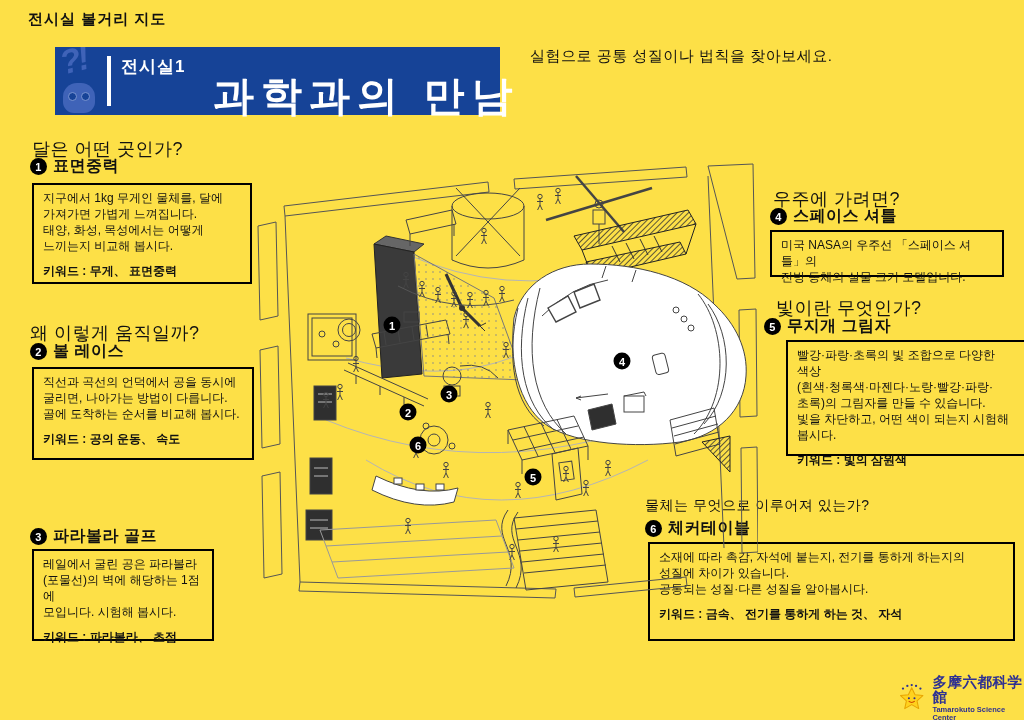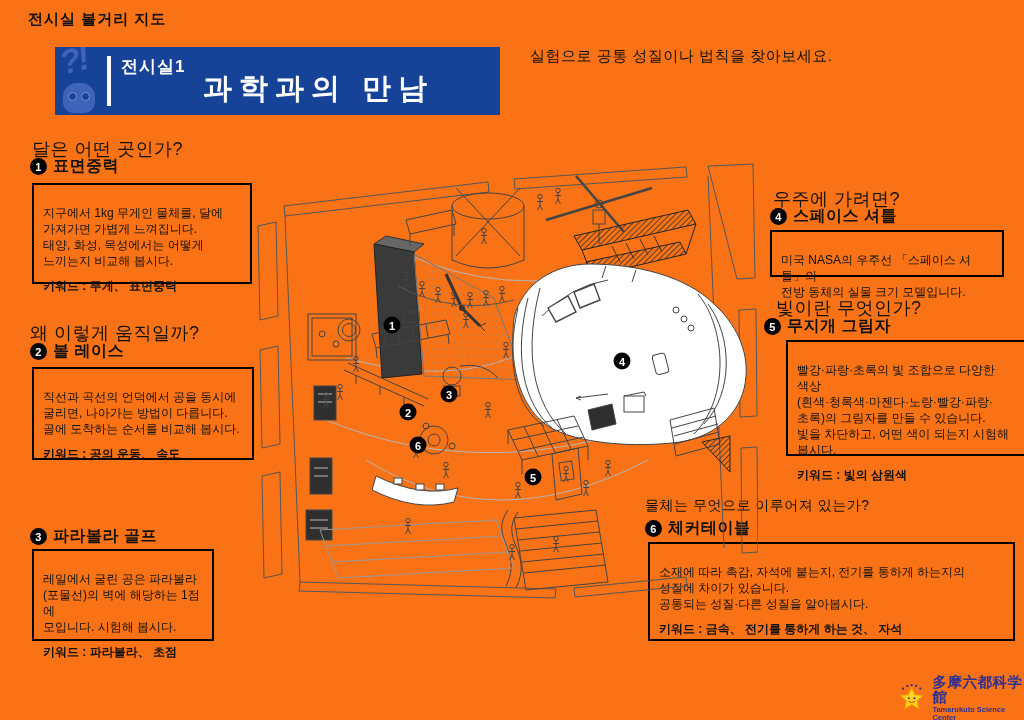--- a/index.html
+++ b/index.html
@@ -1,39 +1,39 @@
 <!DOCTYPE html>
 <html><head>
 <meta charset="utf-8">
 <style>
   html,body{margin:0;padding:0;background:#e8e8e8;}
-  #page{position:relative;width:1024px;height:720px;background:#f97316;overflow:hidden;
+  #page{position:relative;width:1024px;height:720px;background:#fde047;overflow:hidden;
         font-family:"Liberation Sans","DejaVu Sans",sans-serif;color:#111;}
 
   
   .doc-title{position:absolute;left:28px;top:10px;font-size:15px;font-weight:bold;letter-spacing:1px;}
   .banner{position:absolute;left:55px;top:47px;width:445px;height:68px;background:#164397;}
   .mascot{position:absolute;left:0;top:0;width:52px;height:68px;overflow:hidden;}
   .mascot-q{position:absolute;left:5px;top:-6px;font-size:34px;font-weight:900;font-style:italic;
             color:#3f63b8;transform:rotate(-14deg);letter-spacing:-3px;}
   .mascot-head{position:absolute;left:8px;top:36px;width:32px;height:30px;background:#3f63b8;
                border-radius:14px 14px 11px 11px;}
   .mascot-eye{position:absolute;top:9px;width:7px;height:7px;background:#164397;border:1.5px solid #7b95d2;border-radius:50%;}
   .mascot-eye.l{left:5px}.mascot-eye.r{left:18px}
   .banner-divider{position:absolute;left:52px;top:9px;width:4px;height:50px;background:#ffffff;}
   .banner-room{position:absolute;left:66px;top:8px;color:#fff;font-size:17px;font-weight:bold;letter-spacing:1px;}
-  .banner-title{position:absolute;left:148px;top:22px;color:#fff;font-size:29px;font-weight:bold;letter-spacing:7px;white-space:nowrap;}
+  .banner-title{position:absolute;left:158px;top:22px;color:#fff;font-size:41px;font-weight:bold;letter-spacing:7px;white-space:nowrap;}
   .intro{position:absolute;left:530px;top:47px;font-size:15px;letter-spacing:.5px;}
 
   
   .q{position:absolute;font-size:18px;letter-spacing:.5px;}
   .sec-title{position:absolute;font-size:16px;font-weight:bold;display:flex;align-items:center;gap:6px;letter-spacing:.5px;}
   .badge{display:inline-flex;width:17px;height:17px;border-radius:50%;background:#000;color:#fff;
          font-size:11px;font-weight:bold;align-items:center;justify-content:center;flex:0 0 auto;}
-  .box{position:absolute;border:2px solid #000;padding:21px 9px;font-size:12px;line-height:1.33;box-sizing:border-box;}
+  .box{position:absolute;border:2px solid #000;padding:6px 9px;font-size:12px;line-height:1.33;box-sizing:border-box;}
   .box .body{white-space:pre-line;}
   .box .keyword{font-weight:bold;margin-top:9px;white-space:pre-line;}
 
   .q1{left:32px;top:137px}        .t1{left:30px;top:156px}
   .b1{left:32px;top:183px;width:220px;height:101px}
   .q2{left:30px;top:321px}        .t2{left:30px;top:341px}
   .b2{left:32px;top:367px;width:222px;height:93px}
   .t3{left:30px;top:526px}
   .b3{left:32px;top:549px;width:182px;height:92px}
   .q4{left:773px;top:187px}       .t4{left:770px;top:206px}

